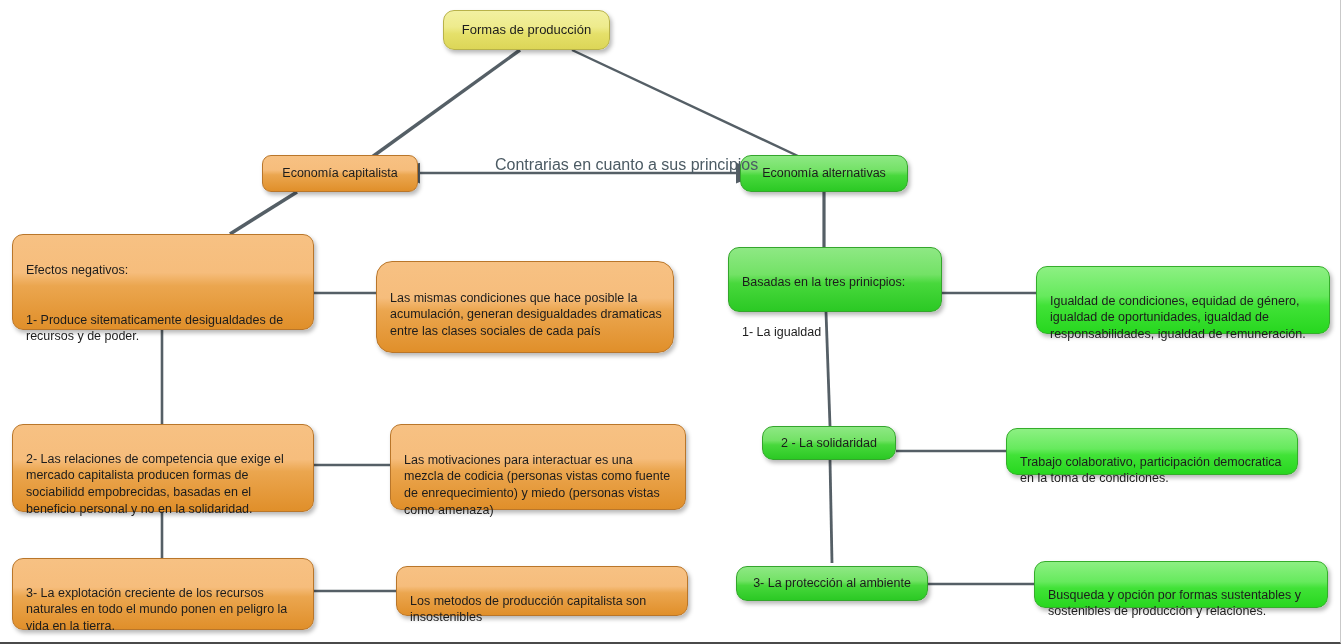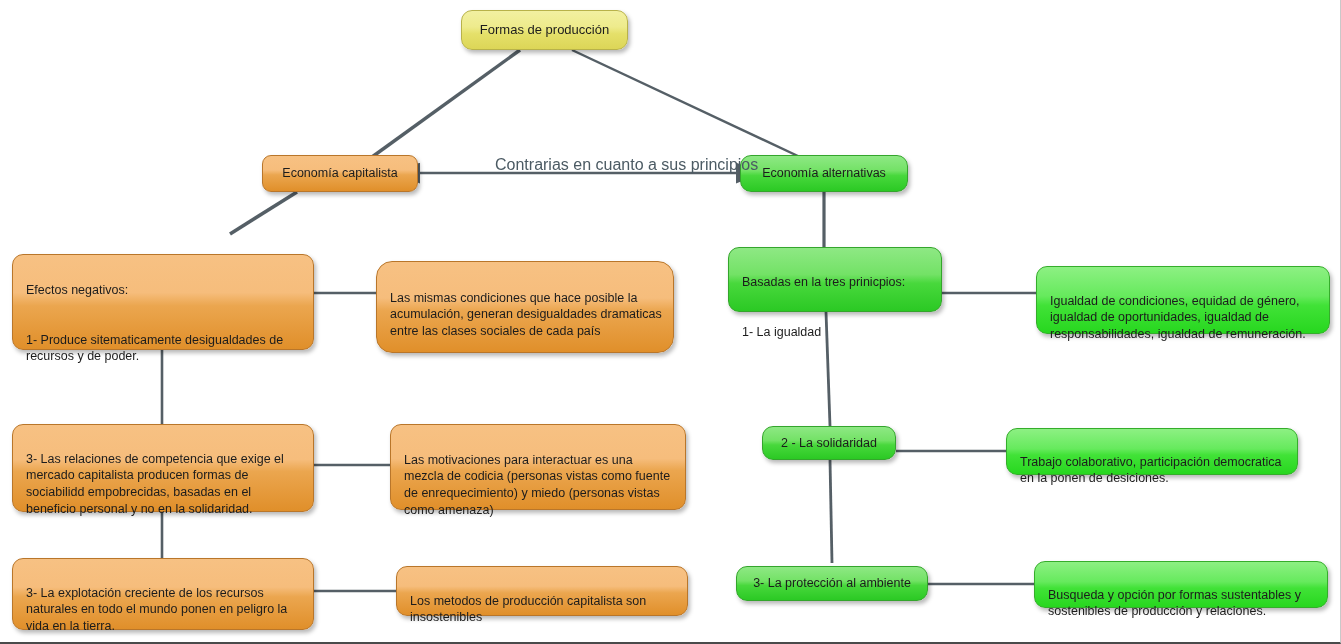--- a/index.html
+++ b/index.html
@@ -110,47 +110,47 @@
 
     <line x1="824" y1="192" x2="824" y2="247" stroke="#555f66" stroke-width="3.2"></line>
     <line x1="826" y1="312" x2="830" y2="426" stroke="#555f66" stroke-width="2.8"></line>
     <line x1="830" y1="460" x2="832" y2="563" stroke="#555f66" stroke-width="2.8"></line>
 
     <line x1="918" y1="293" x2="1036" y2="293" stroke="#555f66" stroke-width="2.6"></line>
     <line x1="896" y1="451" x2="1006" y2="451" stroke="#555f66" stroke-width="2.6"></line>
     <line x1="928" y1="584" x2="1034" y2="584" stroke="#555f66" stroke-width="2.6"></line>
   </svg>
 
-  <div class="node n-yellow" style="left:461px; top:10px; width:167px; height:40px; font-size:13px;">
+  <div class="node n-yellow" style="left:443px; top:10px; width:167px; height:40px; font-size:13px;">
     <span>Formas de producción</span>
   </div>
 
   <div class="node n-orange n-orange-c" style="left:262px; top:155px; width:156px; height:37px; font-size:12.5px;border-radius:9px;">
     <span>Economía capitalista</span>
   </div>
 
   <div class="node n-green n-green-c" style="left:740px; top:155px; width:168px; height:37px; font-size:12.5px;">
     <span>Economía alternativas</span>
   </div>
 
   <div class="edge-label" style="left:495px; top:156px;">
     <span>Contrarias en cuanto a sus principios</span>
   </div>
 
-  <div class="node n-orange" style="left:12px; top:234px; width:302px; height:96px; padding-top:10px;margin-top:20px;">
+  <div class="node n-orange" style="left:12px; top:234px; width:302px; height:96px; padding-top:10px;">
     <span class="txt-block">Efectos negativos:</span>
     <span class="txt-block">1- Produce sitematicamente desigualdades de recursos y de poder.</span>
   </div>
 
   <div class="node n-orange" style="left:376px; top:261px; width:298px; height:92px; padding-top:11px;border-radius:16px;">
     <span class="txt-block">Las mismas condiciones que hace posible la acumulación, generan desigualdades dramaticas entre las clases sociales de cada país</span>
   </div>
 
   <div class="node n-orange" style="left:12px; top:424px; width:302px; height:88px; padding-top:9px;">
-    <span class="txt-block">3- Las relaciones de competencia que exige el mercado capitalista producen formas de sociabilidd empobrecidas, basadas en el beneficio personal y no en la solidaridad.</span>
+    <span class="txt-block">2- Las relaciones de competencia que exige el mercado capitalista producen formas de sociabilidd empobrecidas, basadas en el beneficio personal y no en la solidaridad.</span>
   </div>
 
   <div class="node n-orange" style="left:390px; top:424px; width:296px; height:86px; padding-top:10px;">
     <span class="txt-block">Las motivaciones para interactuar es una mezcla de codicia (personas vistas como fuente de enrequecimiento) y miedo (personas vistas como amenaza)</span>
   </div>
 
   <div class="node n-orange" style="left:12px; top:558px; width:302px; height:72px; padding-top:9px;">
     <span class="txt-block">3- La explotación creciente de los recursos naturales en todo el mundo ponen en peligro la vida en la tierra.</span>
   </div>
 
@@ -165,21 +165,21 @@
 
   <div class="node n-green-light" style="left:1036px; top:266px; width:294px; height:68px; padding-top:9px;">
     <span class="txt-block">Igualdad de condiciones, equidad de género, igualdad de oportunidades, igualdad de responsabilidades, igualdad de remuneración.</span>
   </div>
 
   <div class="node n-green n-green-c" style="left:762px; top:426px; width:134px; height:34px;">
     <span>2 - La solidaridad</span>
   </div>
 
   <div class="node n-green-light" style="left:1006px; top:428px; width:292px; height:47px; padding-top:8px;">
-    <span class="txt-block">Trabajo colaborativo,  participación democratica en la ponen de desiciones.</span>
+    <span class="txt-block">Trabajo colaborativo,  participación democratica en la toma de condiciones.</span>
   </div>
 
   <div class="node n-green n-green-c" style="left:736px; top:566px; width:192px; height:35px;">
     <span>3-  La protección al ambiente</span>
   </div>
 
   <div class="node n-green-light" style="left:1034px; top:561px; width:294px; height:47px; padding-top:8px;">
     <span class="txt-block">Busqueda y opción por formas sustentables y sostenibles de producción y relaciones.</span>
   </div>
 

